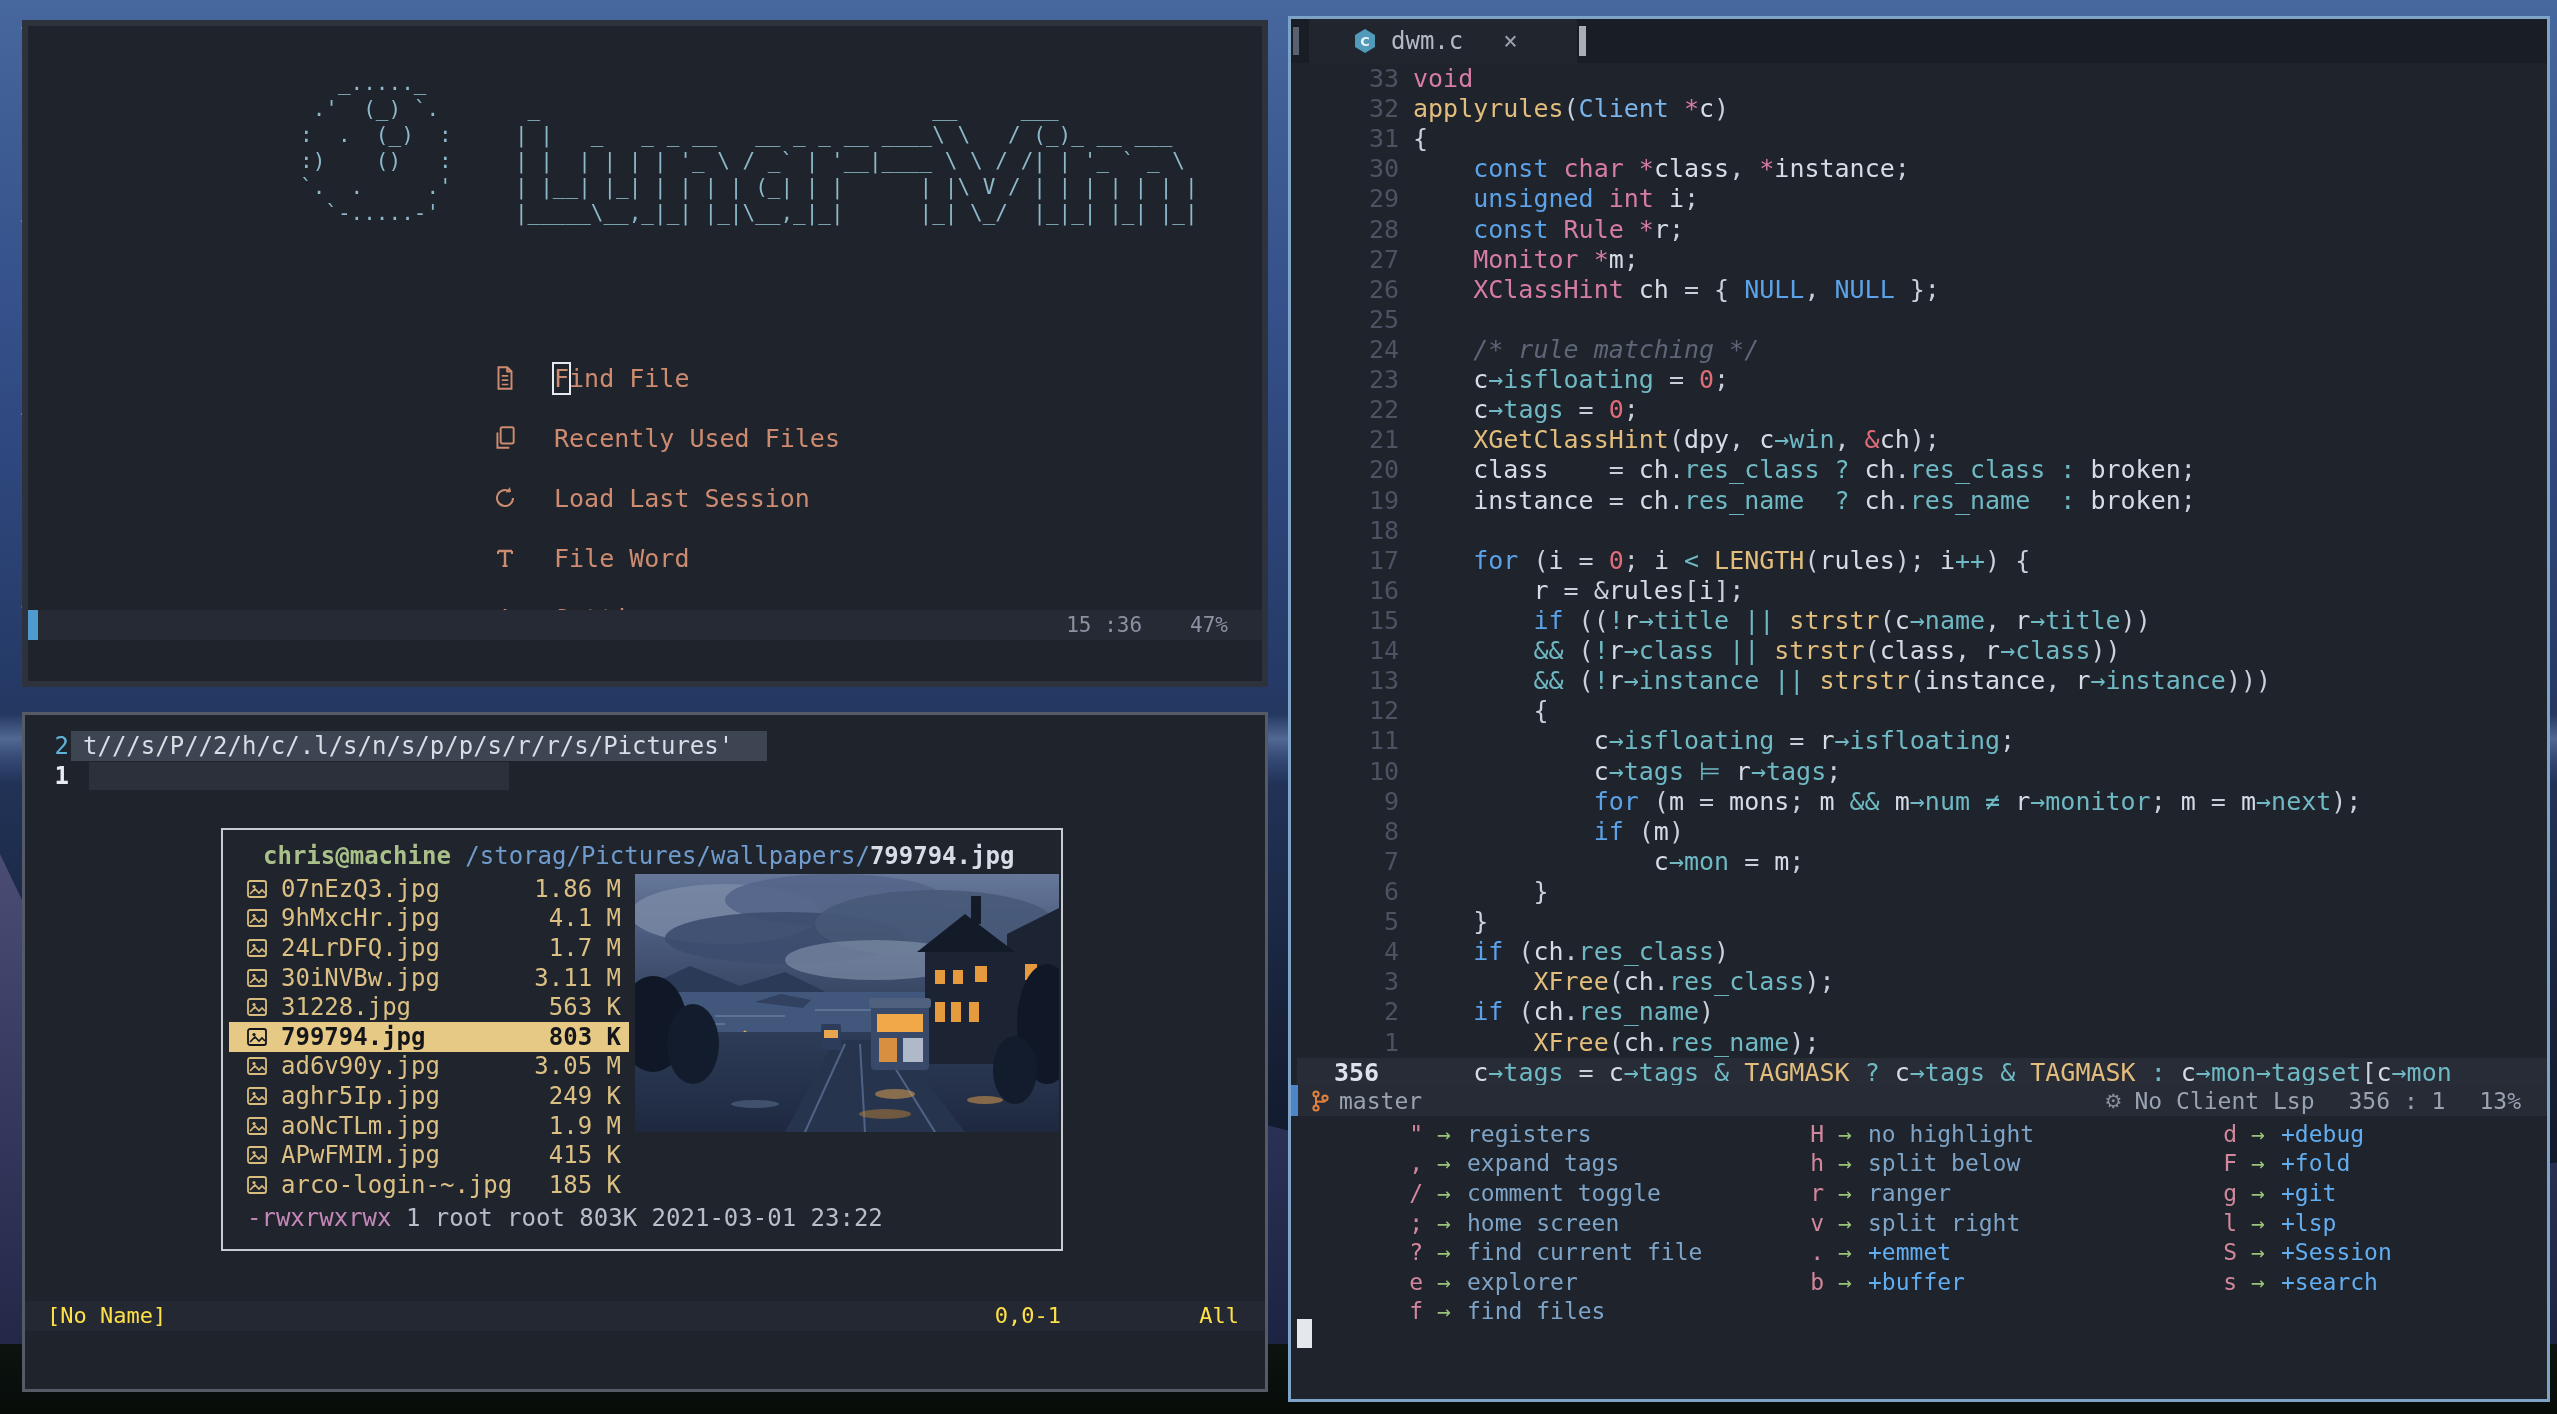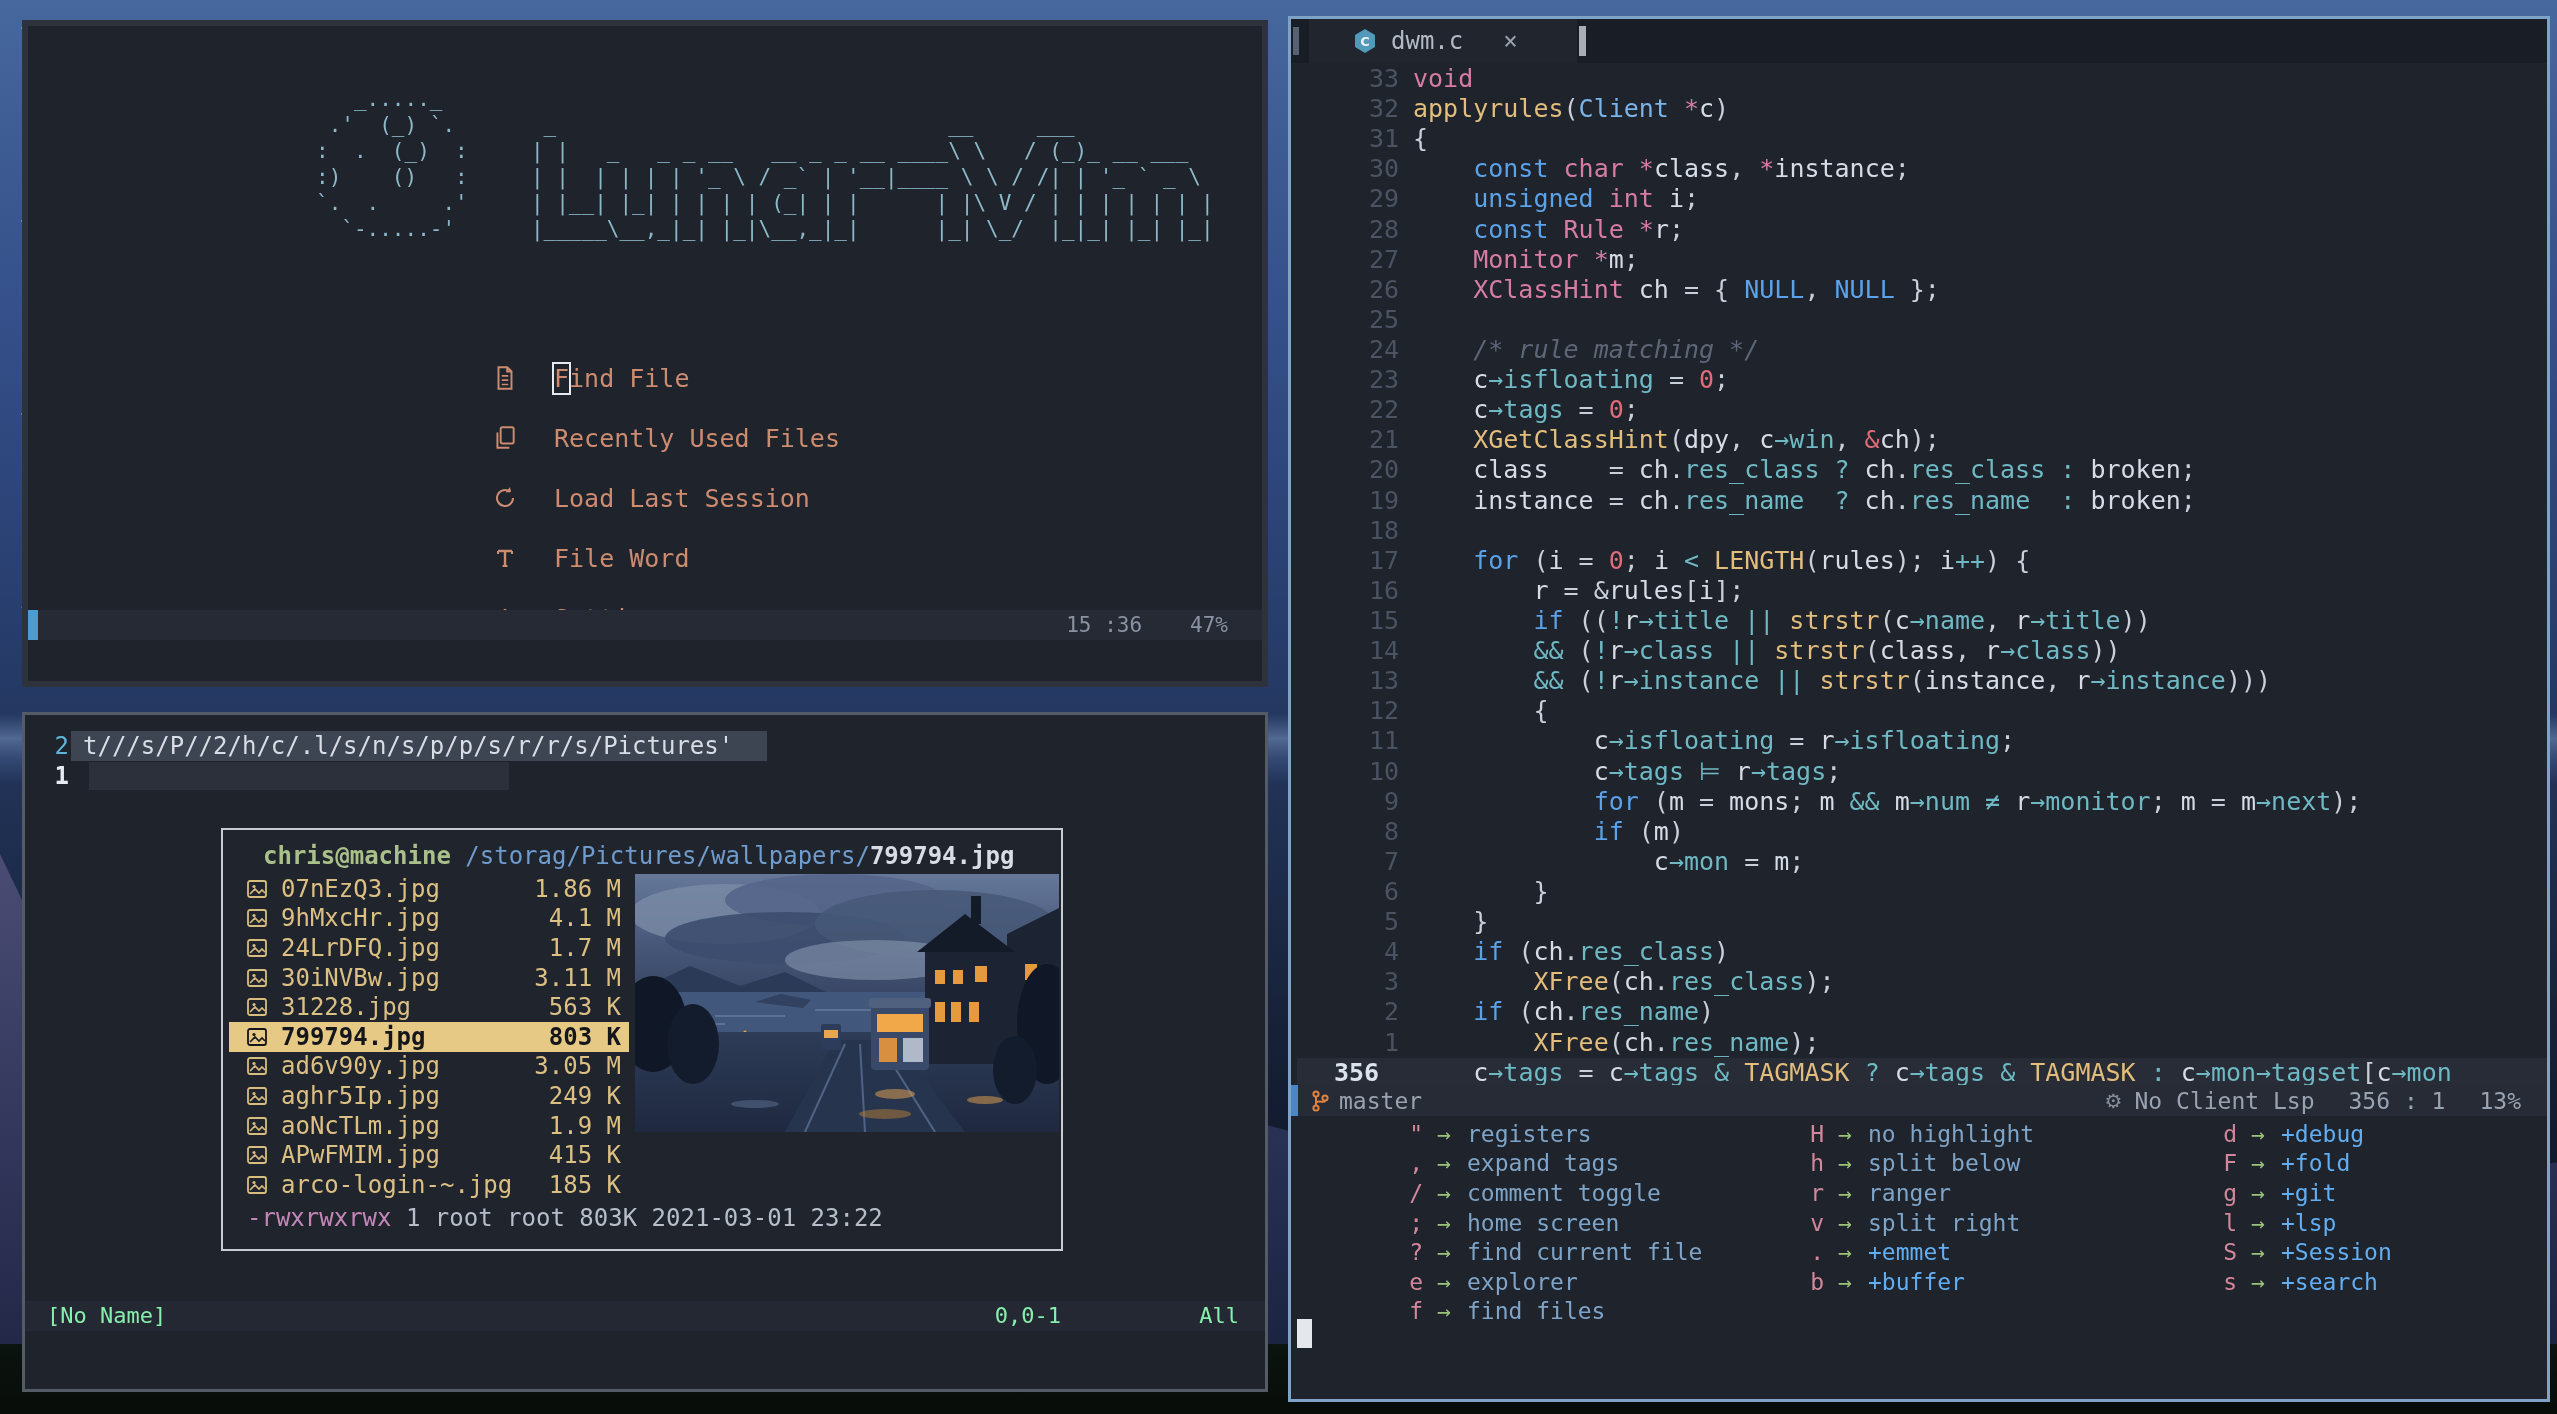--- a/index.html
+++ b/index.html
@@ -32,38 +32,38 @@
     background:
       radial-gradient(90px 46px at 8% 0%,#14241b 0%,transparent 70%),
       radial-gradient(120px 40px at 34% 10%,#112017 0%,transparent 70%),
       radial-gradient(100px 44px at 62% 0%,#132218 0%,transparent 70%),
       radial-gradient(130px 42px at 88% 8%,#102015 0%,transparent 70%),
       linear-gradient(180deg,#0c1410 0%,#070c09 100%);}
   
   .win{position:absolute;background:#1f232b;z-index:5;box-sizing:border-box;}
   
   #win-dashboard{left:22px;top:20px;width:1246px;height:667px;border:6px solid #2e323c;}
-  #banner{position:absolute;left:272px;top:44px;margin:16px;color:#8cb8ca;font-size:21px;line-height:26px;}
+  #banner{position:absolute;left:272px;top:44px;margin:0;color:#8cb8ca;font-size:21px;line-height:26px;}
   #menu{position:absolute;left:464px;top:322px;}
   .menu-item{height:60px;display:flex;align-items:center;gap:36px;color:#cd8b70;font-size:25px;cursor:default;}
   .menu-item .mi-icon{width:26px;height:26px;display:inline-flex;align-items:center;justify-content:center;font-size:22px;}
   .cursor-box{box-shadow:0 0 0 2px #e6eaef;}
   .d-status{position:absolute;left:0;right:0;top:584px;height:30px;background:#262a34;display:flex;align-items:center;}
   .d-status .mode-block{position:absolute;left:0;top:0;width:10px;height:30px;background:#4f9ace;}
   .d-status .right{margin-left:auto;display:flex;gap:48px;padding-right:34px;color:#8b93a3;font-size:21px;}
   
   #win-scratch{left:22px;top:712px;width:1246px;height:680px;border:3px solid #545a66;}
   .s-line{position:relative;height:30px;line-height:30px;font-size:24px;color:#d9dee6;}
   .s-line .ln{position:absolute;left:8px;width:36px;text-align:right;}
   #s-line2 .ln{color:#5fb4d8;}
   #s-line1 .ln{color:#e8ecf2;font-weight:bold;}
   #s-line2 .hl{position:absolute;left:46px;width:696px;top:0;bottom:0;background:#3d4452;}
   #s-line2 .txt{position:absolute;left:58px;}
   #s-line1 .strip{position:absolute;left:64px;width:420px;top:1px;bottom:1px;background:#2b303b;}
-  .s-status{position:absolute;left:0;right:0;top:586px;height:30px;background:#242833;color:#86efac;font-size:22px;line-height:30px;}
+  .s-status{position:absolute;left:0;right:0;top:586px;height:30px;background:#242833;color:#fde047;font-size:22px;line-height:30px;}
   .s-status .bufname{position:absolute;left:22px;}
   .s-status .ruler{position:absolute;right:204px;}
   .s-status .scroll{position:absolute;right:26px;}
   
   #picker{position:absolute;left:196px;top:113px;width:842px;height:423px;background:#20242d;border:2px solid #c6cbd4;box-sizing:border-box;}
   #picker .hdr{position:absolute;left:40px;top:12px;font-size:24px;white-space:pre;}
   #picker .hdr .host{color:#a9c08a;font-weight:bold;}
   #picker .hdr .path{color:#6f9ccc;}
   #picker .hdr .file{color:#d7dce5;font-weight:bold;}
   #flist{position:absolute;left:6px;top:44px;width:400px;}

